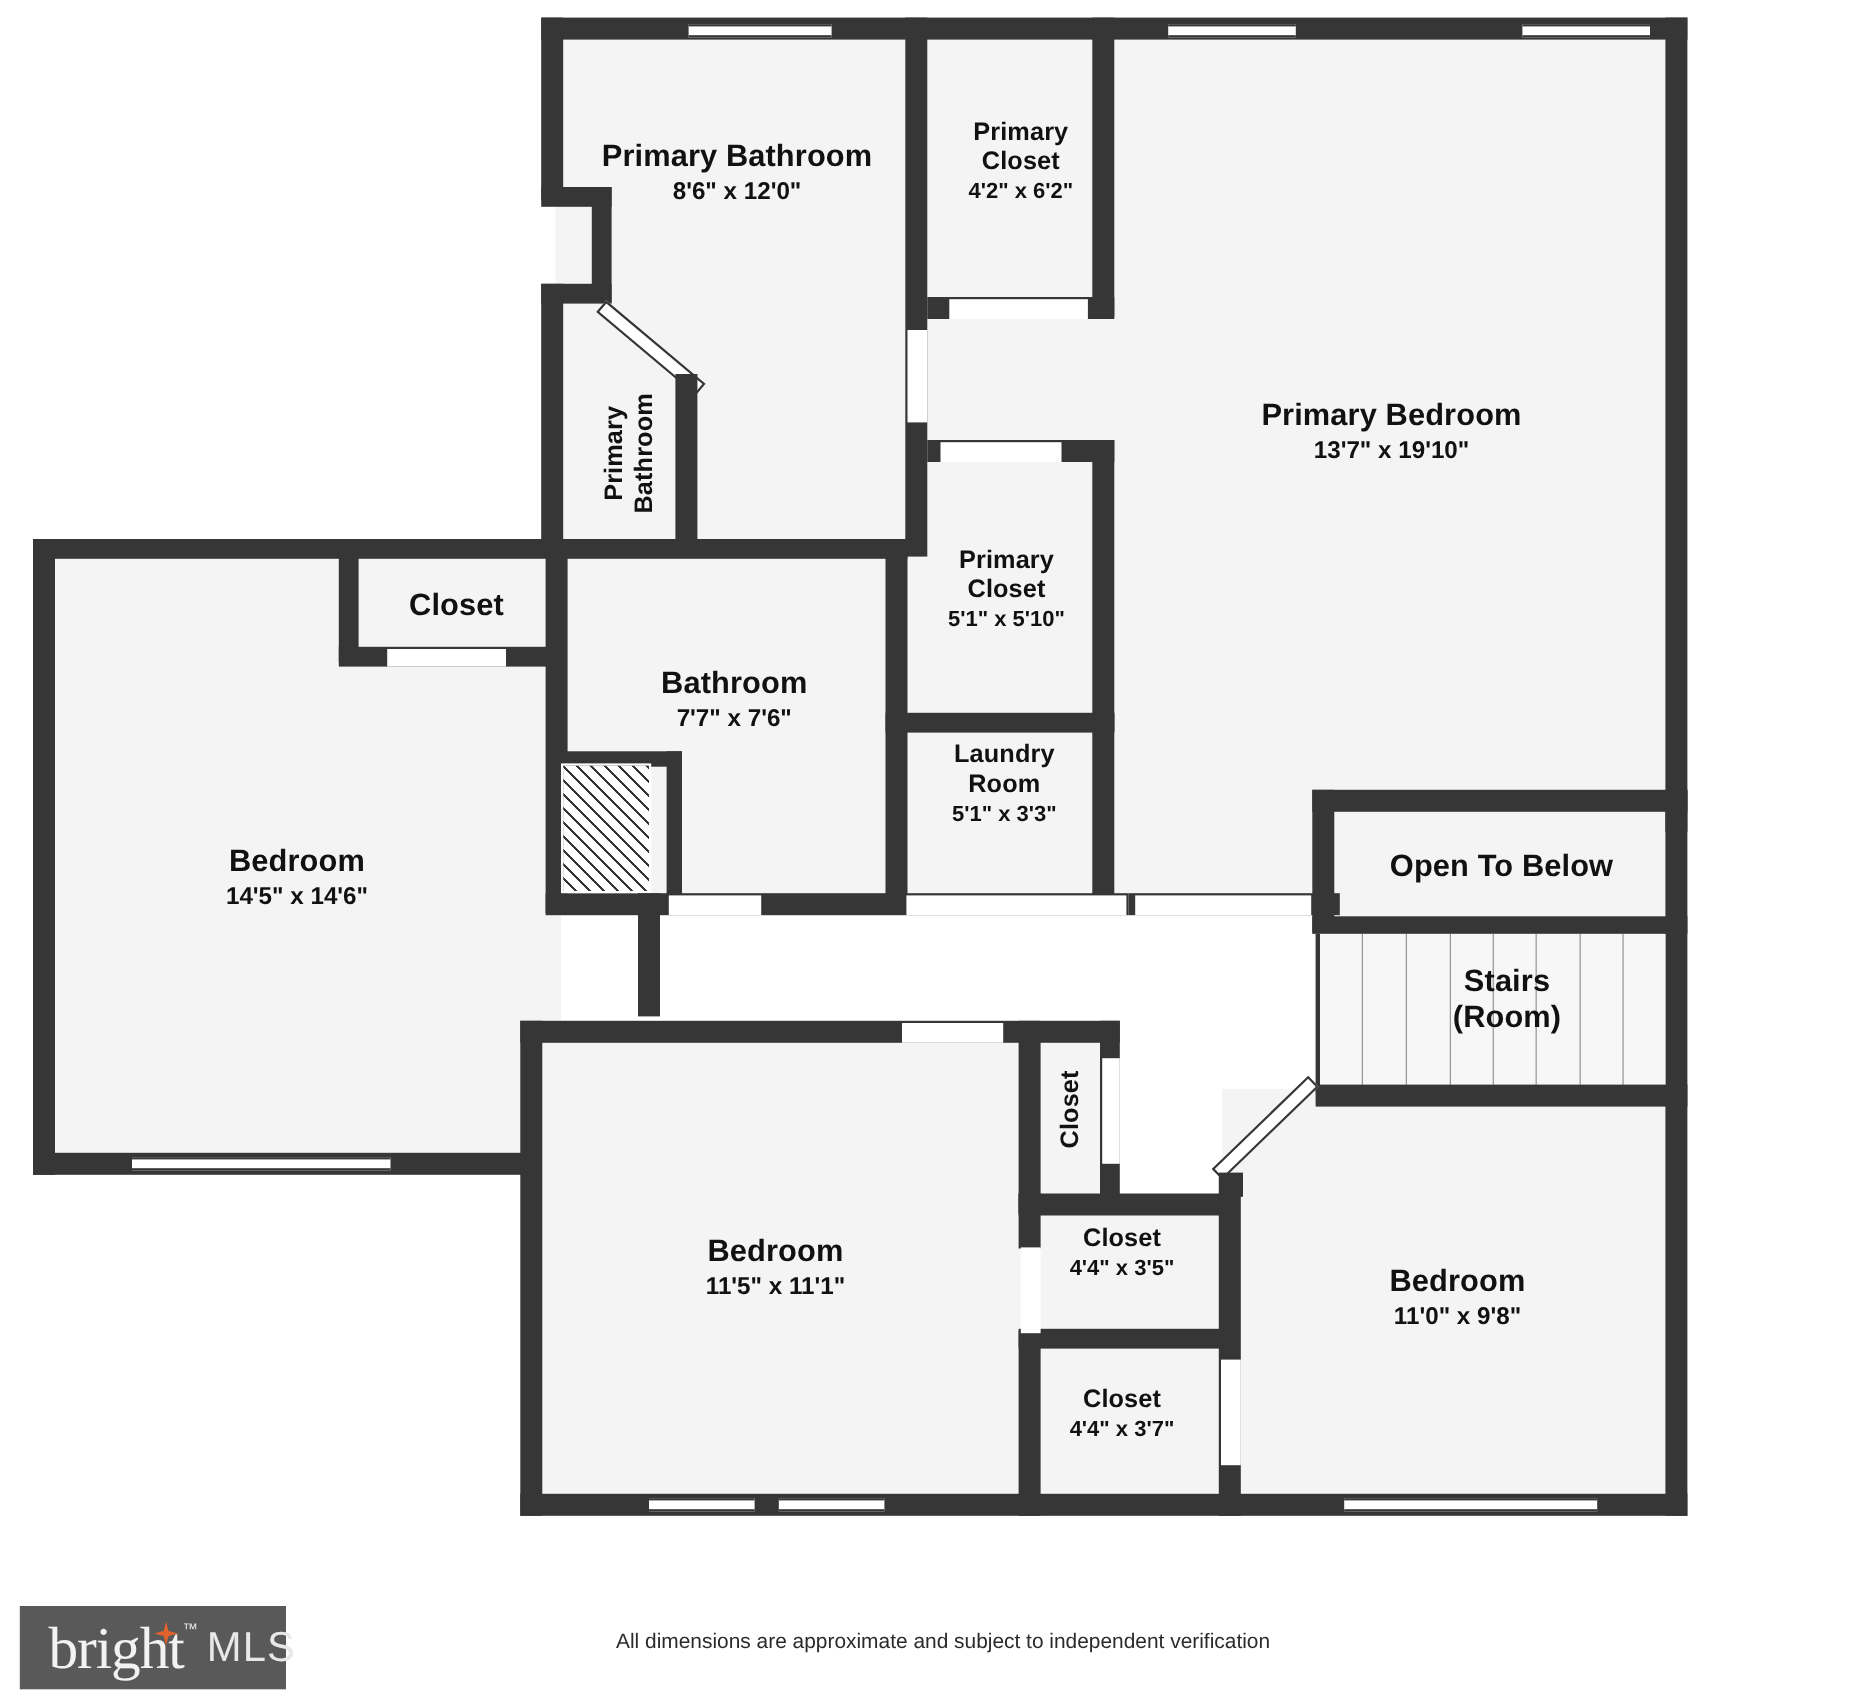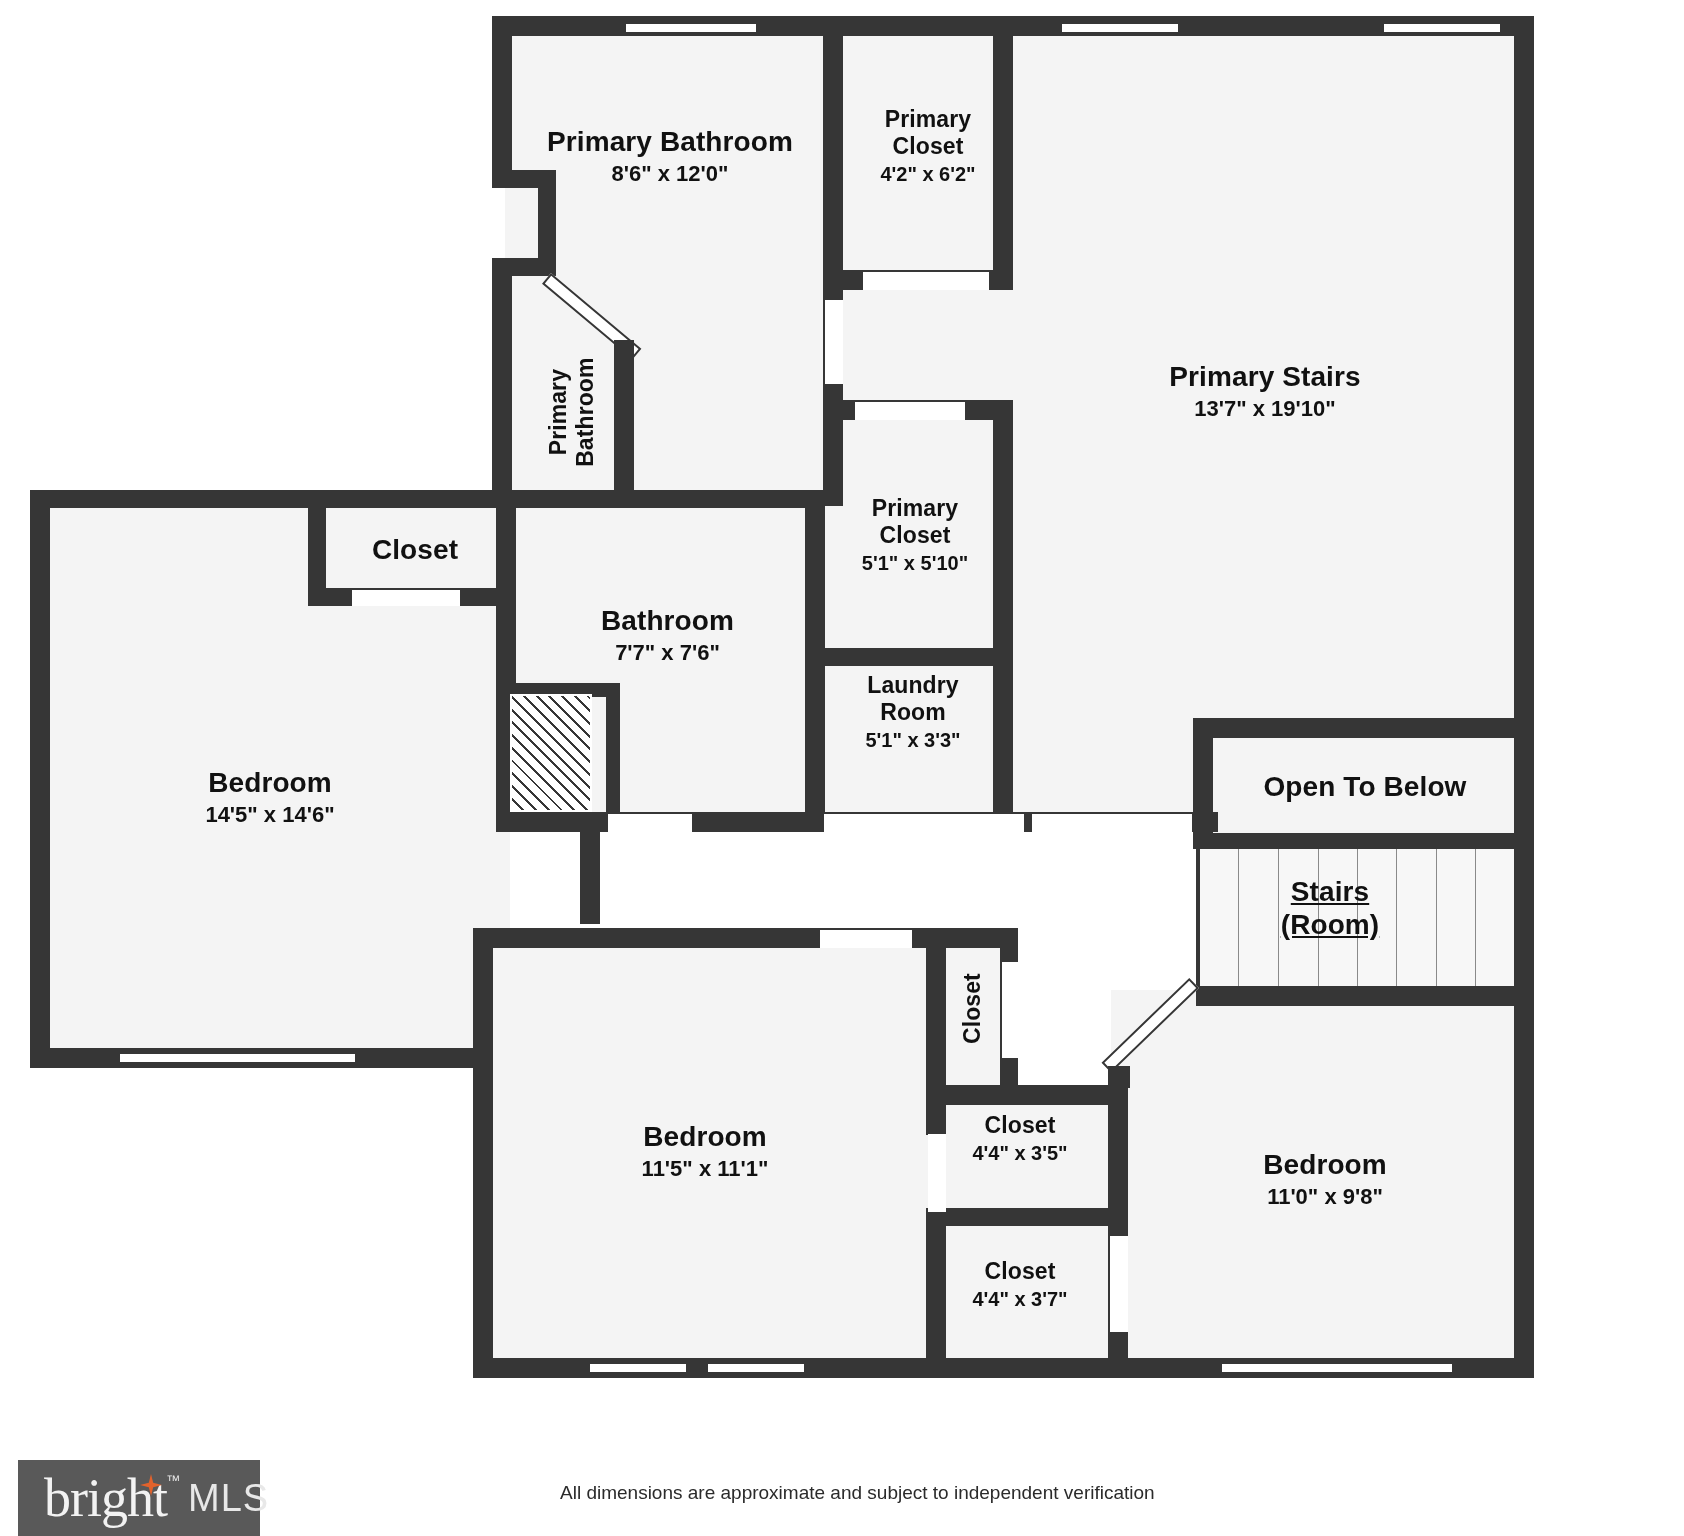--- a/index.html
+++ b/index.html
@@ -259,21 +259,21 @@
     <span class="dim">8'6" x 12'0"</span>
   </div>
 
   <div class="label small" style="left:838px; top:106px; width:180px;">
     <span class="nm">Primary</span>
     <span class="nm">Closet</span>
     <span class="dim">4'2" x 6'2"</span>
   </div>
 
   <div class="label" style="left:1090px; top:360px; width:350px;">
-    <span class="nm">Primary Stairs</span>
+    <span class="nm">Primary Bedroom</span>
     <span class="dim">13'7" x 19'10"</span>
   </div>
 
   <div class="label small vertical" style="left:462px; top:385px; width:220px;">
     <span class="nm">Primary</span>
     <span class="nm">Bathroom</span>
   </div>
 
   <div class="label" style="left:320px; top:533px; width:190px;">
     <span class="nm">Closet</span>
@@ -298,21 +298,21 @@
 
   <div class="label" style="left:140px; top:766px; width:260px;">
     <span class="nm">Bedroom</span>
     <span class="dim">14'5" x 14'6"</span>
   </div>
 
   <div class="label" style="left:1210px; top:770px; width:310px;">
     <span class="nm">Open To Below</span>
   </div>
 
-  <div class="label" style="left:1210px; top:875px; width:240px;text-decoration:underline;">
+  <div class="label" style="left:1250px; top:875px; width:240px;">
     <span class="nm">Stairs</span>
     <span class="nm">(Room)</span>
   </div>
 
   <div class="label" style="left:580px; top:1120px; width:250px;">
     <span class="nm">Bedroom</span>
     <span class="dim">11'5" x 11'1"</span>
   </div>
 
   <div class="label small vertical" style="left:895px; top:995px; width:155px;">

